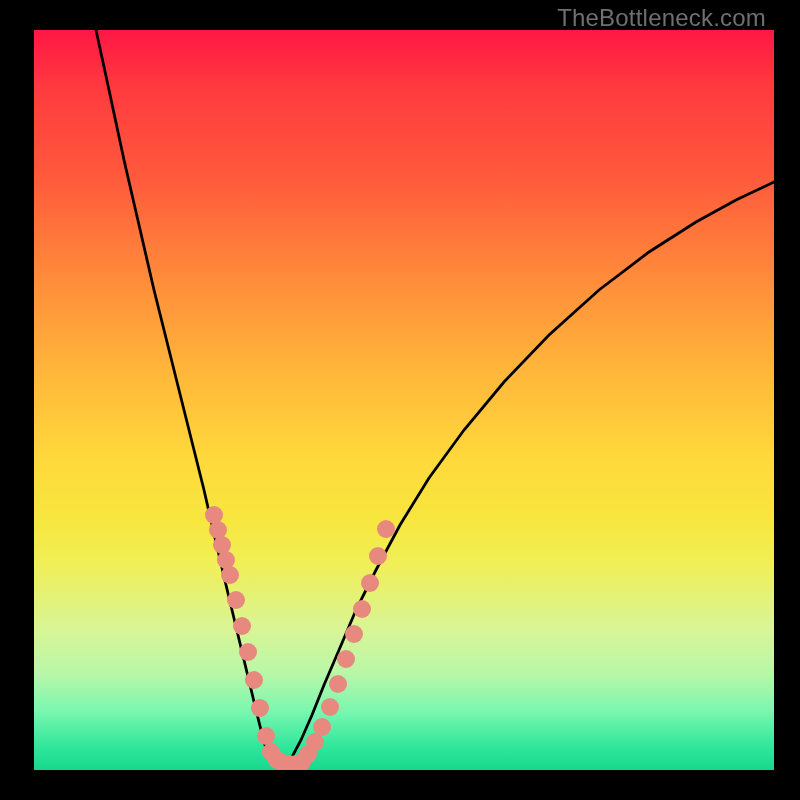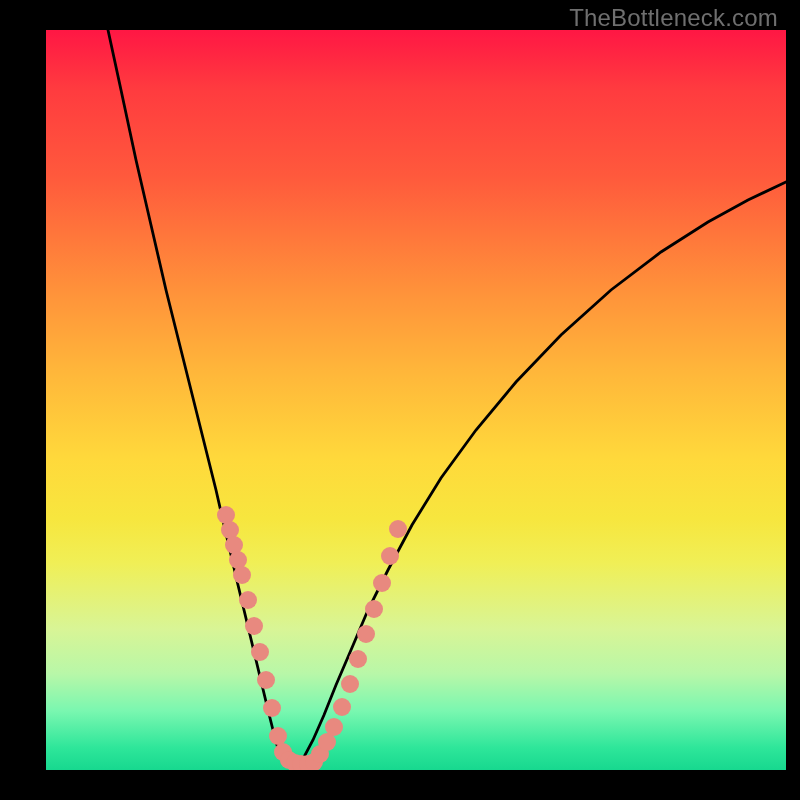--- a/index.html
+++ b/index.html
@@ -6,21 +6,21 @@
     margin: 0;
     padding: 0;
     width: 800px;
     height: 800px;
     background: #000;
     overflow: hidden;
   }
   .frame {
     position: absolute;
     top: 0;
-    left: 16px;
+    left: 4px;
     width: 772px;
     height: 800px;
     background: #000;
   }
   .plot {
     position: absolute;
     top: 30px;
     left: 30px;
     width: 740px;
     height: 740px;

